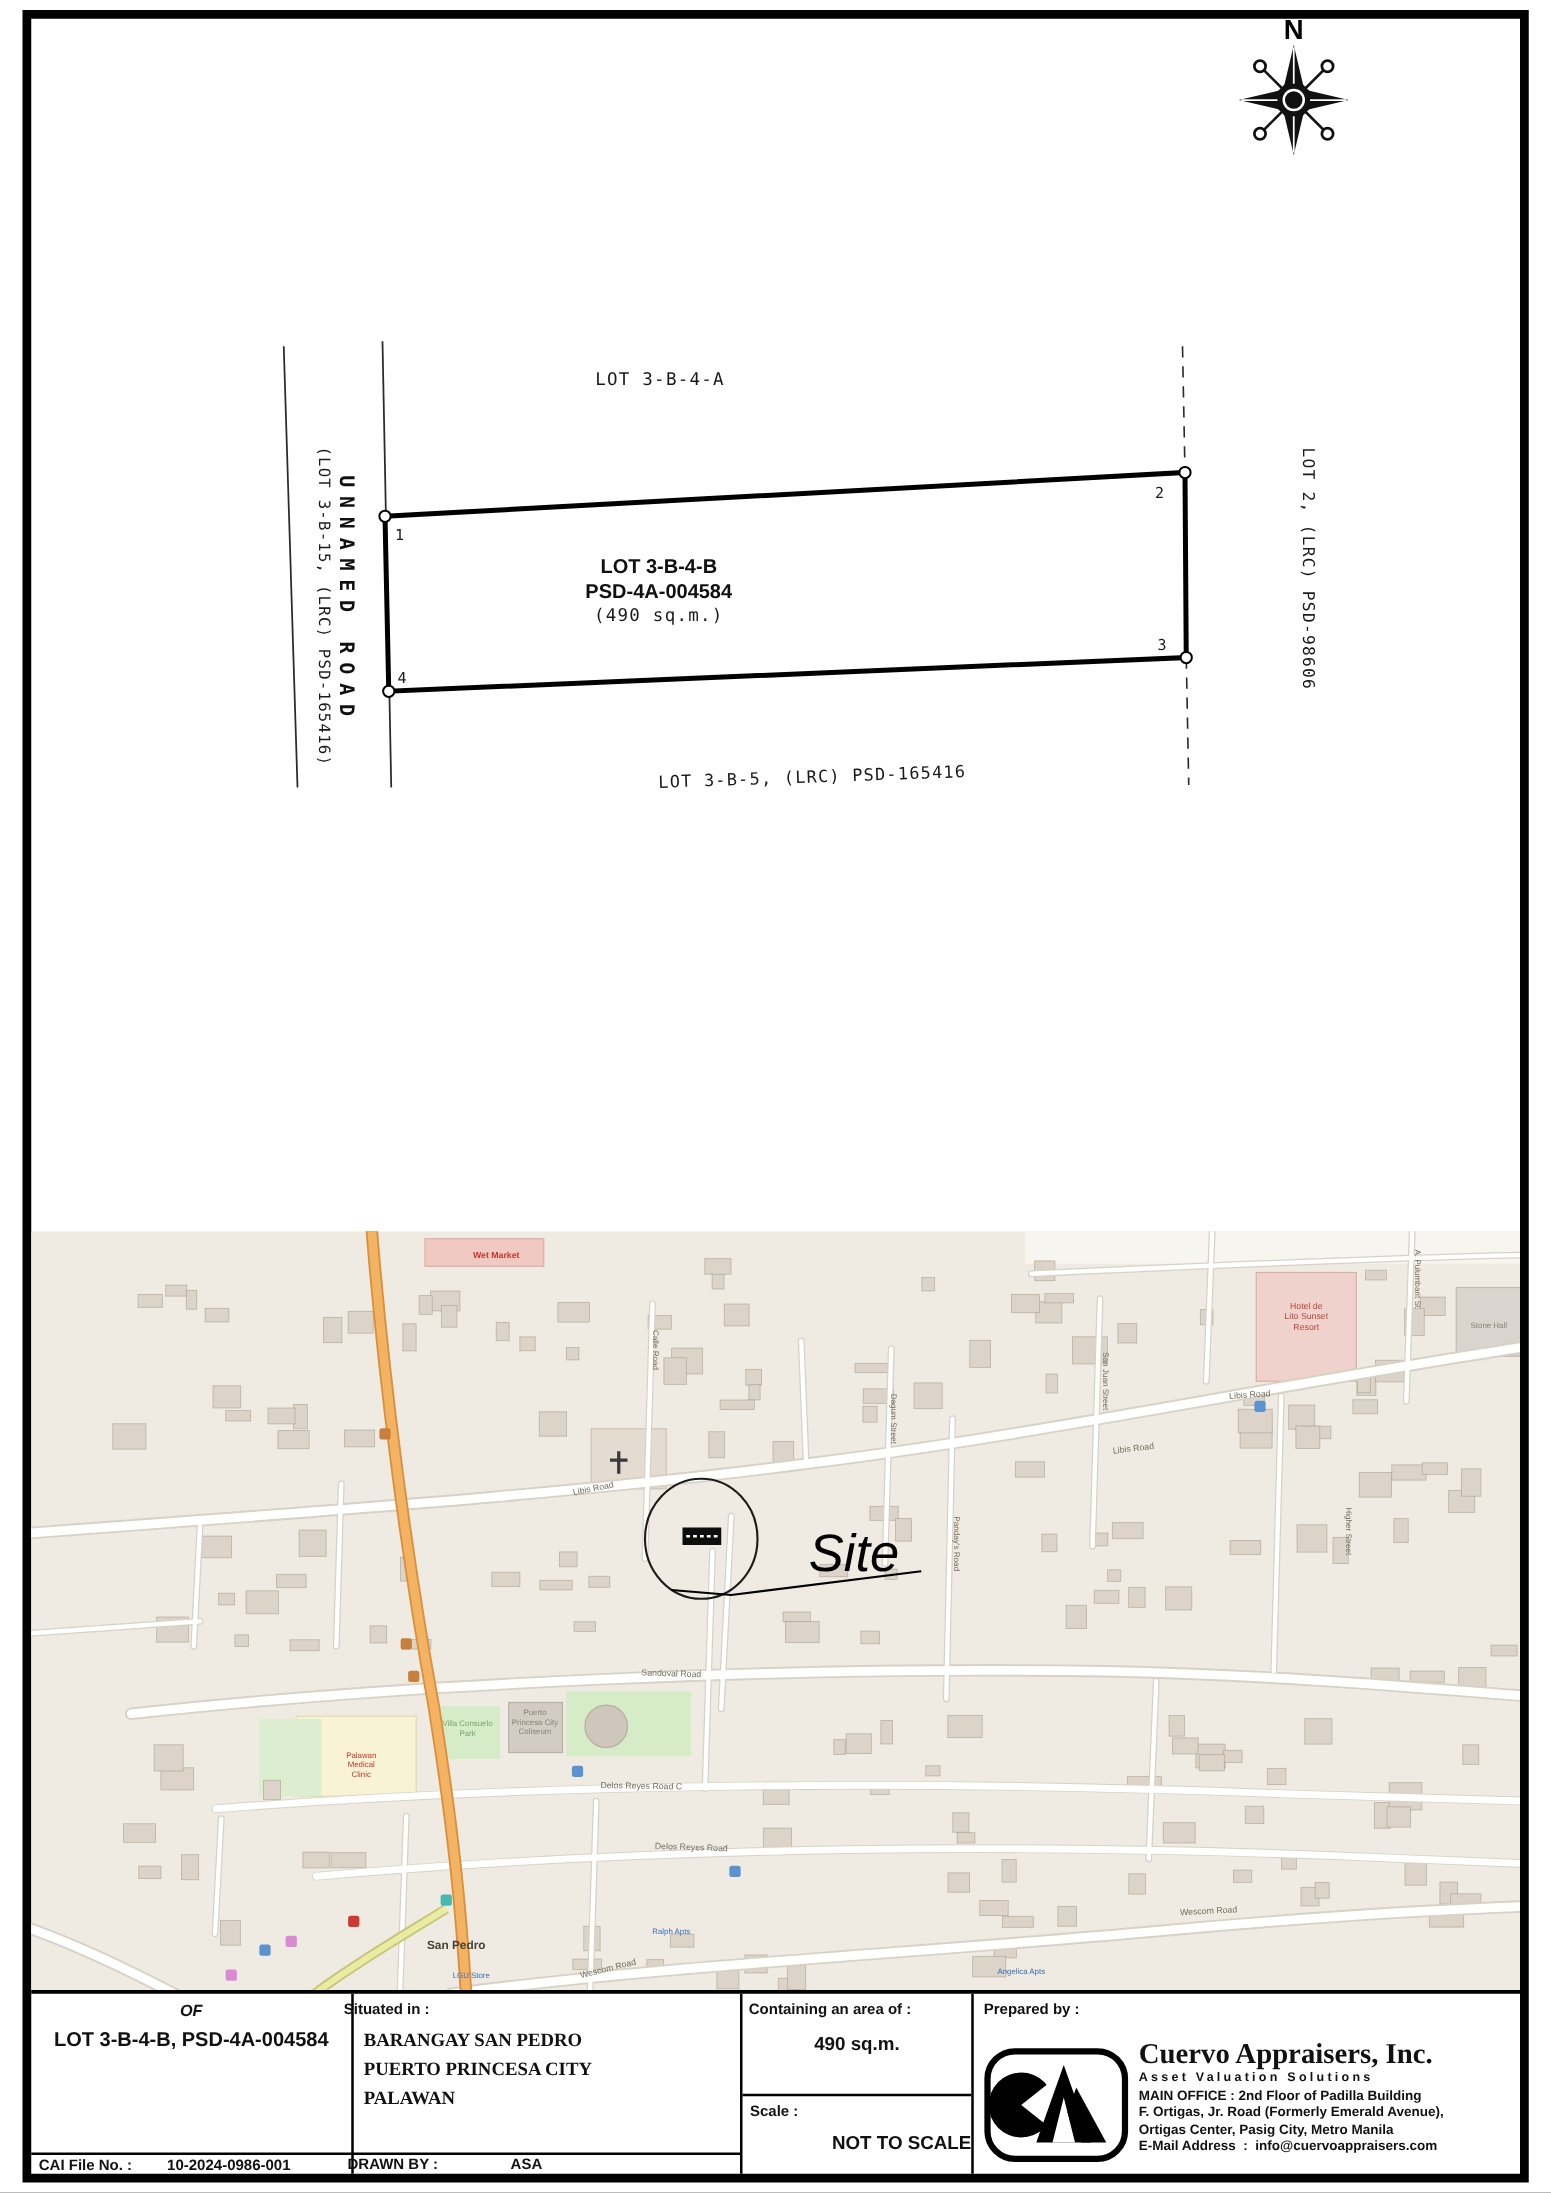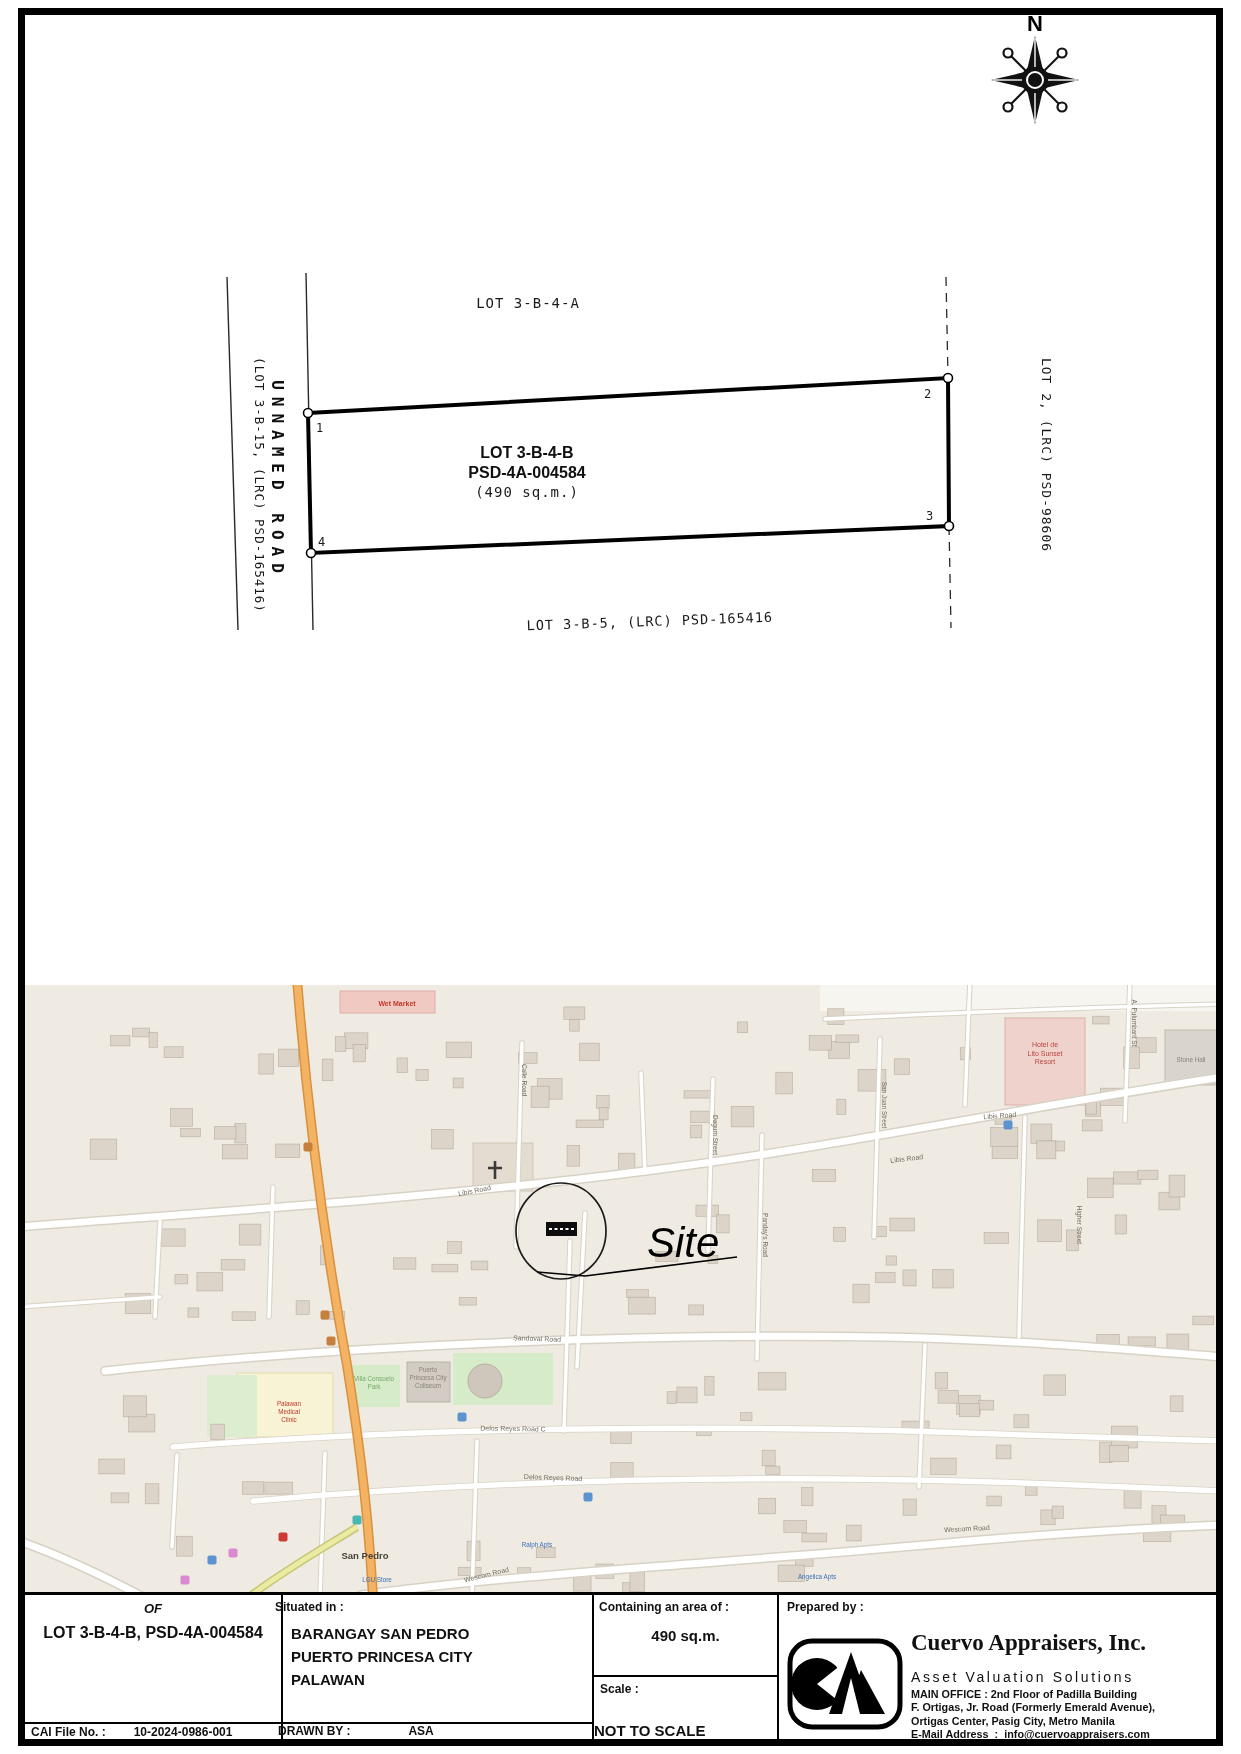--- a/index.html
+++ b/index.html
@@ -27,21 +27,21 @@
   .rl{font-family:"Liberation Sans",sans-serif;fill:#746d5e;}
   .site-text{font-family:"Liberation Sans",sans-serif;font-style:italic;fill:#000;}
   
   .tb-line{position:absolute;background:#000;}
   .tb-cell{position:absolute;box-sizing:border-box;font-family:"Liberation Sans",sans-serif;}
   .lbl{font-weight:bold;font-size:12px;}
   .big{font-weight:bold;font-size:15px;}
   .pre{white-space:pre;}
   .plan-word{font-weight:bold;font-size:31px;letter-spacing:2px;word-spacing:27px;text-align:center;}
   .cuervo-name{font-family:"Liberation Serif",serif;font-weight:bold;font-size:23px;line-height:24px;}
-  .cuervo-tag{font-weight:normal;font-size:14px;letter-spacing:2.6px;margin-top:14px;}
+  .cuervo-tag{font-weight:bold;font-size:10px;letter-spacing:2.6px;margin-top:2px;}
   .cuervo-addr{font-weight:bold;font-size:10.8px;line-height:13.4px;margin-top:3px;}
 </style>
 </head>
 <body>
 
 <div class="page">
   <div class="pborder"></div>
 
   <svg style="position:absolute;left:985px;top:12px;" width="100" height="116" viewBox="0 0 100 116">
     <text x="50" y="19" text-anchor="middle" font-size="22" font-weight="bold" fill="#000">N</text>
@@ -402,38 +402,38 @@
     <div style="font-weight:bold;font-size:13px;margin-top:6px;font-style:italic;">OF</div>
     <div style="font-weight:bold;font-size:16px;margin-top:8px;">LOT 3-B-4-B, PSD-4A-004584</div>
   </div>
   <div class="tb-cell" style="left:25px;top:1724px;width:256px;height:15px;display:flex;align-items:center;">
     <span class="lbl pre" style="padding-left:6px;">CAI File No. :</span>
     <span class="lbl" style="margin-left:28px;">10-2024-0986-001</span>
   </div>
 
   <div class="tb-cell" style="left:267px;top:1595px;width:309px;height:127px;">
     <div class="lbl" style="padding:5px 0 0 8px;">Situated in :</div>
-    <div class="big" style="padding:8px 0 0 24px;line-height:23px;">
+    <div class="big" style="padding:8px 0 0 24px;line-height:23px;font-family:Liberation Serif, serif;">
       <div>BARANGAY SAN PEDRO</div>
       <div>PUERTO PRINCESA CITY</div>
       <div>PALAWAN</div>
     </div>
   </div>
   <div class="tb-cell" style="left:270px;top:1724px;width:309px;height:15px;display:flex;align-items:flex-start;">
     <span class="lbl pre" style="padding-left:8px;">DRAWN BY :</span>
     <span class="lbl" style="margin-left:58px;">ASA</span>
   </div>
 
   <div class="tb-cell" style="left:594px;top:1595px;width:183px;height:80px;">
     <div class="lbl" style="padding:5px 0 0 5px;">Containing an area of :</div>
     <div class="big" style="text-align:center;margin-top:13px;">490 sq.m.</div>
   </div>
   <div class="tb-cell" style="left:594px;top:1677px;width:183px;height:50px;">
     <div class="lbl" style="padding:5px 0 0 6px;">Scale :</div>
-    <div class="big" style="text-align:left;margin-top:26px;">NOT TO SCALE</div>
+    <div class="big" style="text-align:right;margin-top:10px;">NOT TO SCALE</div>
   </div>
 
   <div class="tb-cell" style="left:779px;top:1595px;width:437px;height:144px;">
     <div class="lbl" style="padding:5px 0 0 8px;">Prepared by :</div>
     <svg style="position:absolute;left:8px;top:43px;" width="116" height="92" viewBox="0 0 116 92">
       <rect x="3" y="3" width="110" height="86" rx="22" fill="#fff" stroke="#000" stroke-width="5"></rect>
       <circle cx="30" cy="46" r="26" fill="#000"></circle>
       <polygon points="30,46 64,19 64,73" fill="#fff"></polygon>
       <polygon points="42,76 64,14 86,76" fill="#000"></polygon>
       <polygon points="55,76 64,40 73,76" fill="#fff"></polygon>

